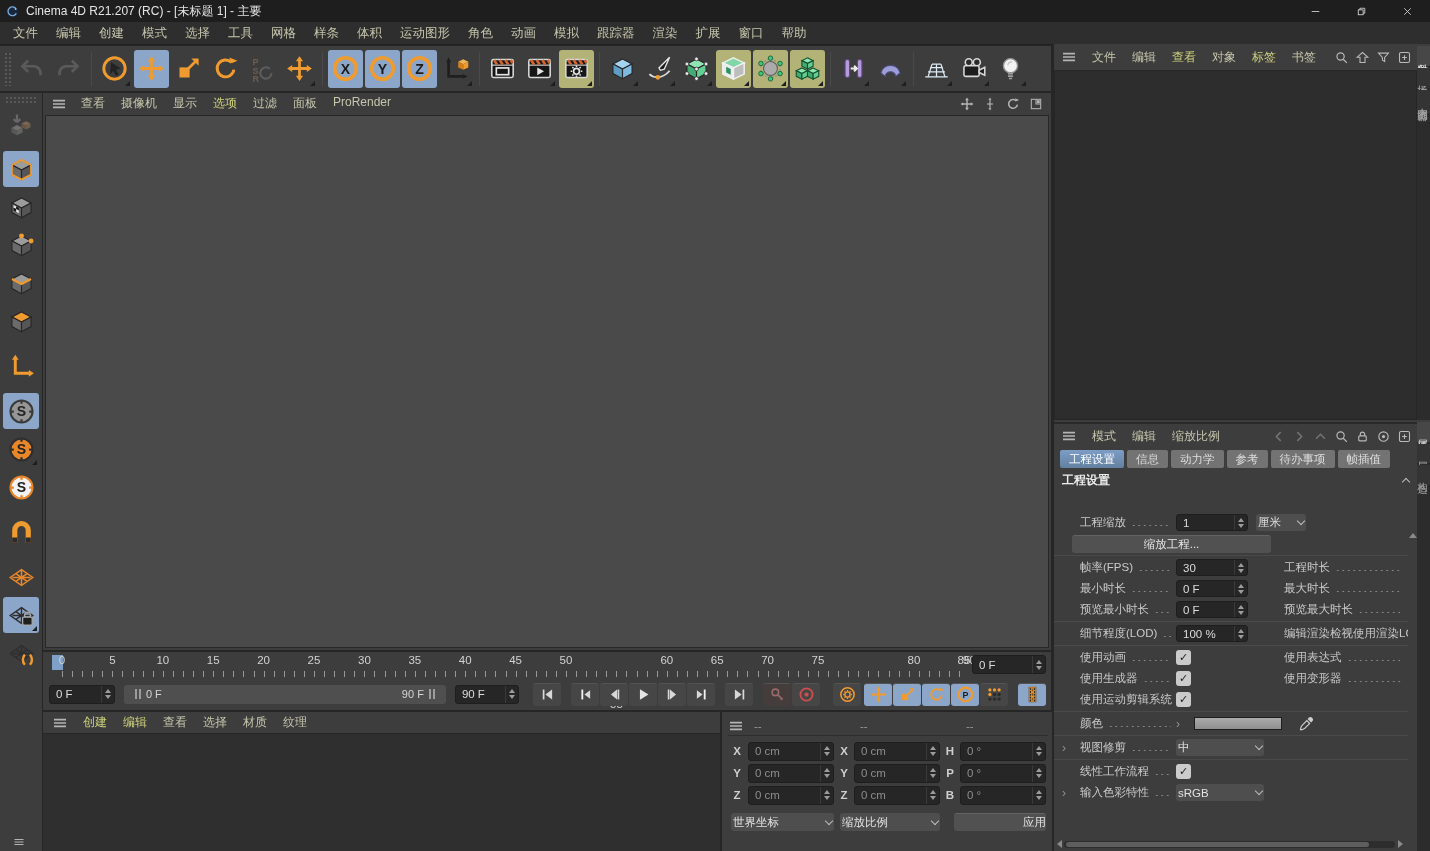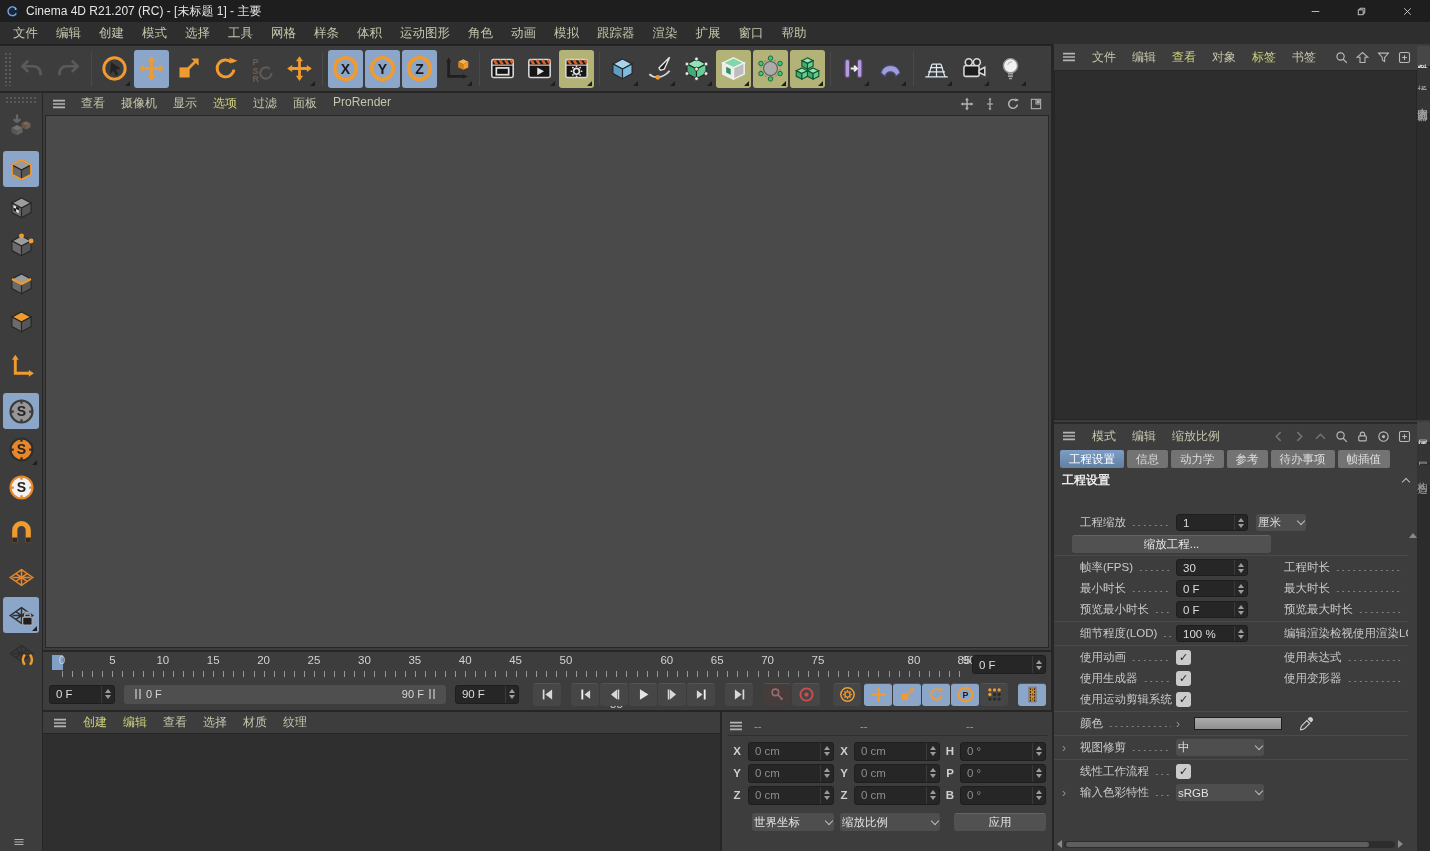--- a/index.html
+++ b/index.html
@@ -123,23 +123,23 @@
   #cm{position:absolute;left:722px;top:712px;width:330px;bottom:0;background:#3d3d3d;padding:4px 4px 0 6px;}
   #cmhead{display:grid;grid-template-columns:18px 86px 16px 86px 16px 86px;gap:0 2px;
           align-items:center;height:20px;border-bottom:1px solid #2e2e2e;margin-bottom:4px;}
   #cmhead .hicon{width:16px;height:16px;}
   #cmhead .dash{color:#9a9a9a;font-size:11.5px;padding-left:6px;}
   .cmrow{display:grid;grid-template-columns:18px 86px 16px 86px 16px 86px;gap:0 2px;
          align-items:center;height:22px;}
   .cmrow .ax{font-size:11.5px;font-weight:bold;color:#cfcfcf;text-align:center;}
   #cmfoot{display:grid;grid-template-columns:18px 86px 16px 86px 16px 86px;gap:0 2px;
           align-items:center;height:26px;margin-top:3px;}
-  #cmfoot .s1{grid-column:1/3;margin-left:24px;}
+  #cmfoot .s1{grid-column:1/3;margin-left:3px;}
   #cmfoot .s2{grid-column:3/5;margin-left:4px;}
-  #cmfoot .b1{grid-column:5/7;margin-left:12px;}
+  #cmfoot .b1{grid-column:5/7;margin-left:12px;justify-content:flex-end;}
 
   
   #rp{position:absolute;left:1052px;top:44px;width:378px;bottom:0;background:#3d3d3d;
       border-left:2px solid #262626;}
   #om{position:absolute;left:0;top:0;right:13px;height:376px;}
   #om .pmenu{height:26px;background:#3d3d3d;display:flex;align-items:center;font-size:12px;padding-left:2px;}
   .pmenu .micons{margin-left:auto;display:flex;align-items:center;gap:6px;padding-right:5px;}
   .pmenu .micons .mico{width:15px;height:15px;}
   #ombody{position:absolute;left:0;top:26px;right:0;bottom:0;background:#2d2d2d;border:1px solid #262626;}
   .vstrip{position:absolute;right:0;width:13px;background:#2c2c2c;display:flex;flex-direction:column;}

